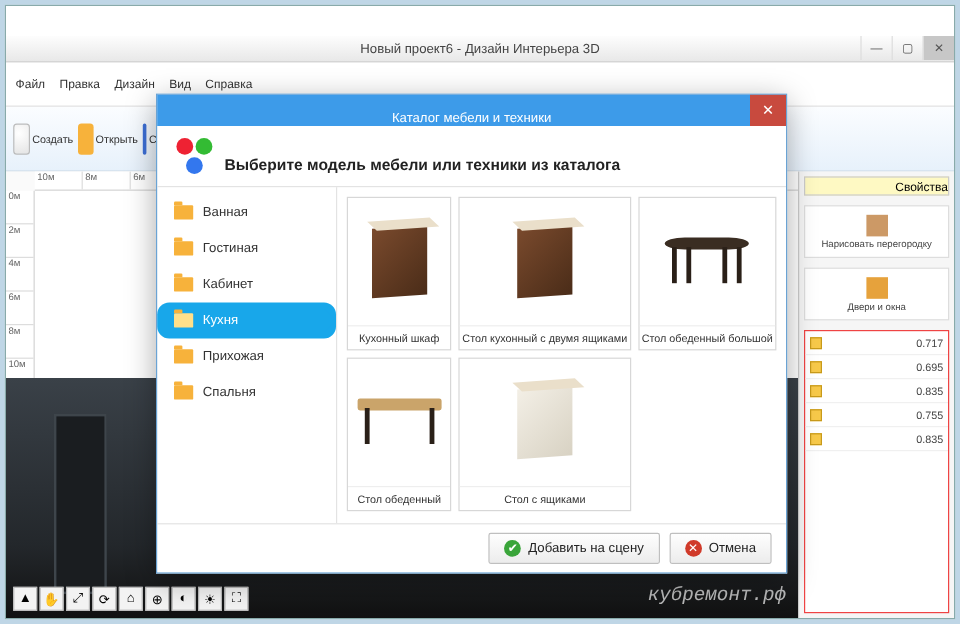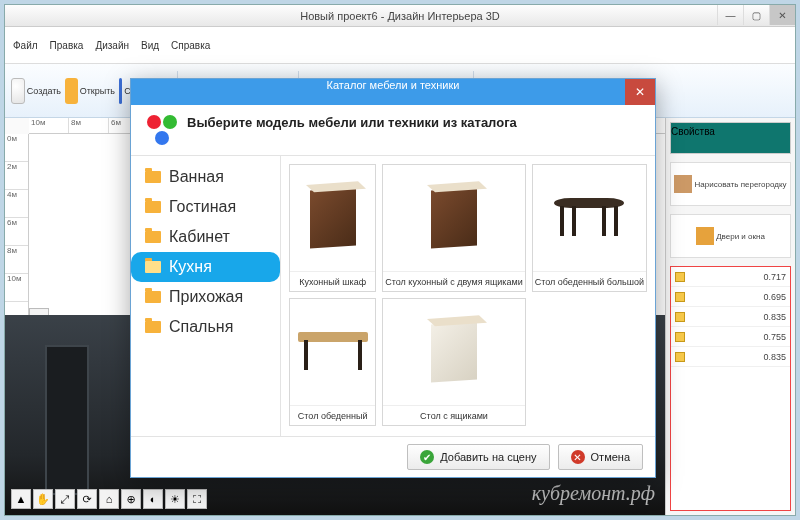--- a/index.html
+++ b/index.html
@@ -1,20 +1,20 @@
 <!DOCTYPE html>
 <html><head>
 <meta charset="utf-8">
 <style>
   * { box-sizing: border-box; margin: 0; padding: 0; font-family: "Segoe UI", Tahoma, sans-serif; }
   body { width: 800px; height: 520px; background: #bfd6e6; overflow: hidden; position: relative; font-size: 11px; }
 
   
   .app { position: absolute; inset: 4px; background: #fff; border: 1px solid #8aa; display: flex; flex-direction: column; }
-  .titlebar { height: 22px; background: linear-gradient(#fdfdfd,#e8e8e8); display: flex; align-items: center; justify-content: center; position: relative; border-bottom: 1px solid #ccc; }
+  .titlebar { height: 22px; background: linear-gradient(#fdfdfd,#e8e8e8); display: flex; align-items: center; justify-content: center; position: relative; border-bottom: 1px solid #ccc; margin-top: 25px; }
   .titlebar .ttl { font-size: 11px; color: #444; }
   .winbtns { position: absolute; right: 0; top: 0; display: flex; }
   .winbtn { width: 26px; height: 20px; display: flex; align-items: center; justify-content: center; border-left: 1px solid #ddd; font-size: 10px; color: #555; }
   .winbtn.close { background: #c7c7c7; }
   .menubar { height: 18px; display: flex; gap: 12px; padding: 18px 8px; border-bottom: 1px solid #ddd; color: #333; font-size: 10px; align-items: center; }
   .toolbar { height: 54px; display: flex; align-items: center; gap: 4px; padding: 2px 6px; background: linear-gradient(#fbfdff,#e7f1fb); border-bottom: 1px solid #c4d6e6; }
   .tbn { width: 50px; display: flex; flex-direction: row; align-items: center; gap: 2px; font-size: 9px; color: #333; }
   .tbn.dis { opacity: .45; }
   .tbn .ic { width: 26px; height: 26px; border-radius: 3px; }
   .tsep { width: 1px; height: 40px; background: #cfdcea; margin: 0 4px; }
@@ -27,43 +27,43 @@
   .ruler-v span { display: block; height: 28px; border-bottom: 1px solid #ddd; padding-left: 2px; }
   .plan { position: absolute; top: 16px; left: 24px; right: 0; bottom: 200px; background: #fff; }
   .toolcol { position: absolute; left: 24px; top: 190px; display: flex; flex-direction: column; gap: 2px; }
   
   .preview3d { position: absolute; left: 0; right: 0; bottom: 0; height: 200px; background: linear-gradient(#3a4148 0%, #23272b 70%, #111 100%); }
   .door3d { position: absolute; left: 40px; top: 30px; width: 44px; height: 150px; background: #1a1d20; border: 2px solid #3e454b; }
   .preview-tools { position: absolute; left: 6px; bottom: 6px; display: flex; gap: 2px; }
   .mini { width: 20px; height: 20px; background: #f3f3f3; border: 1px solid #bbb; display: flex; align-items: center; justify-content: center; font-size: 11px; }
 
   .rightpanel { width: 130px; background: #f6f6f6; border-left: 1px solid #ccc; display: flex; flex-direction: column; }
-  .rp-tab { height: 32px; border: 1px solid #ccc; background: #0f766e; margin: 4px; text-align: left; font-size: 10px; line-height: 18px; }
-  .rp-card { margin: 4px; height: 44px; border: 1px solid #ddd; background: #fff; display: flex; flex-direction: row; align-items: center; justify-content: center; gap: 2px; font-size: 8px; color: #444; }
+  .rp-tab { height: 16px; border: 1px solid #ccc; background: #fef9c3; margin: 4px; text-align: right; font-size: 10px; line-height: 18px; }
+  .rp-card { margin: 4px; height: 44px; border: 1px solid #ddd; background: #fff; display: flex; flex-direction: column; align-items: center; justify-content: center; gap: 2px; font-size: 8px; color: #444; }
   .rp-card .ic { width: 18px; height: 18px; }
   .rp-list { flex: 1; margin: 4px; background: #fff; border: 1px solid #ef4444; overflow: hidden; }
   .rp-row { display: flex; align-items: center; justify-content: space-between; height: 20px; padding: 0 4px; font-size: 9px; color: #444; border-bottom: 1px solid #f0f0f0; }
   .rp-row .sq { width: 10px; height: 10px; background: #f7c94a; border: 1px solid #c89a1a; }
 
-  .watermark { position: absolute; right: 10px; bottom: 10px; font-size: 20px; color: rgba(255,255,255,.7); font-style: italic; font-family: Liberation Serif, serif; pointer-events: none; }
+  .watermark { position: absolute; right: 10px; bottom: 10px; font-size: 16px; color: rgba(255,255,255,.7); font-style: italic; font-family: Liberation Mono, monospace; pointer-events: none; }
 
   
   .modal { position: absolute; left: 130px; top: 78px; width: 526px; height: 400px; background: #fff; border: 1px solid #6aa3d4; box-shadow: 0 6px 24px rgba(0,0,0,.35); display: flex; flex-direction: column; z-index: 50; }
-  .modal-title { height: 26px; background: #3d9be9; color: #fff; display: flex; align-items: flex-start; justify-content: center; font-size: 11px; position: relative; }
+  .modal-title { height: 26px; background: #3d9be9; color: #fff; display: flex; align-items: flex-end; justify-content: center; font-size: 11px; position: relative; }
   .modal-close { position: absolute; right: 0; top: 0; width: 30px; height: 26px; background: #c84a3e; color: #fff; display: flex; align-items: center; justify-content: center; font-size: 12px; }
-  .modal-head { display: flex; align-items: flex-start; gap: 10px; padding: 10px 16px; }
+  .modal-head { display: flex; align-items: flex-end; gap: 10px; padding: 10px 16px; }
   .modal-head .logo { width: 30px; height: 30px; position: relative; }
   .ball { position: absolute; width: 14px; height: 14px; border-radius: 50%; }
   .ball.r { background: #e23; left: 0; top: 0; }
   .ball.g { background: #3b3; right: 0; top: 0; }
   .ball.b { background: #37e; left: 8px; bottom: 0; }
   .modal-head h2 { font-size: 13px; font-weight: 600; color: #222; }
   .modal-body { flex: 1; display: flex; border-top: 1px solid #e3e3e3; border-bottom: 1px solid #e3e3e3; min-height: 0; }
   .cat-list { width: 150px; border-right: 1px solid #e3e3e3; padding: 6px 0; }
-  .cat { display: flex; align-items: center; gap: 8px; height: 30px; padding: 0 14px; font-size: 16px; color: #333; position: relative; }
+  .cat { display: flex; align-items: center; gap: 8px; height: 30px; padding: 0 14px; font-size: 11px; color: #333; position: relative; }
   .cat .fld { width: 16px; height: 12px; background: #f7b23b; border-radius: 1px; position: relative; }
   .cat .fld::before { content: ""; position: absolute; top: -3px; left: 0; width: 7px; height: 3px; background: #f7b23b; border-radius: 1px 1px 0 0; }
   .cat.sel { background: #18a7ea; color: #fff; border-radius: 10px; }
   .cat.sel .fld { background: #ffe08a; }
   .cat.sel::after { content: ""; position: absolute; right: -10px; top: 5px; border: 10px solid transparent; border-left-color: #18a7ea; }
   .grid { flex: 1; padding: 8px; overflow: auto; }
   .grid-inner { display: grid; grid-template-columns: repeat(3,1fr); gap: 6px; }
   .card { border: 1px solid #d7d7d7; background: #fff; height: 128px; display: flex; flex-direction: column; }
   .card.sel { border: 2px solid #1596dd; }
   .thumb { flex: 1; display: flex; align-items: center; justify-content: center; }

